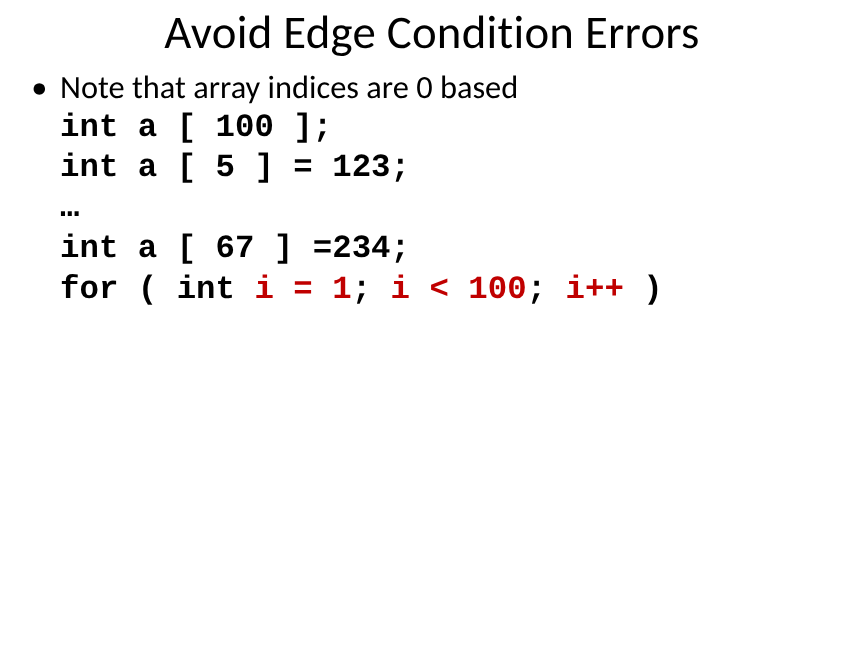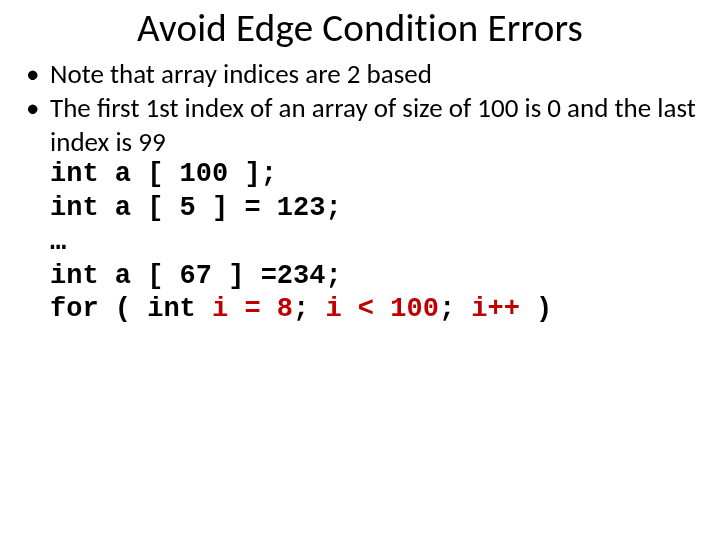--- a/index.html
+++ b/index.html
@@ -60,31 +60,30 @@
   .red { color: #c00000; }
 </style>
 </head>
 <body>
 
 <div class="slide">
 
   <h1 class="title">Avoid Edge Condition Errors</h1>
 
   <ul class="bullets">
-    <li>Note that array indices are 2 based</li>
-    <li>The first 1st index of an array of size of 100 is 0 and the last index is 99</li>
+    <li>Note that array indices are 0 based</li>
   </ul>
 
   <div class="codeblock">
     <span class="line bold">int a [ 100 ];</span>
     <span class="line bold">int a [ 5 ] = 123;</span>
     <span class="line bold small">…</span>
     <span class="line bold">int a [ 67 ] =234;</span>
   </div>
 
 
   <div class="codeblock">
     <span class="line bold">
-      <span>for ( int </span><span class="red">i = 8</span><span>; </span><span class="red">i &lt; 100</span><span>; </span><span class="red">i++</span><span> )</span>
+      <span>for ( int </span><span class="red">i = 1</span><span>; </span><span class="red">i &lt; 100</span><span>; </span><span class="red">i++</span><span> )</span>
     </span>
   </div>
 
 </div>
 
 </body></html>

